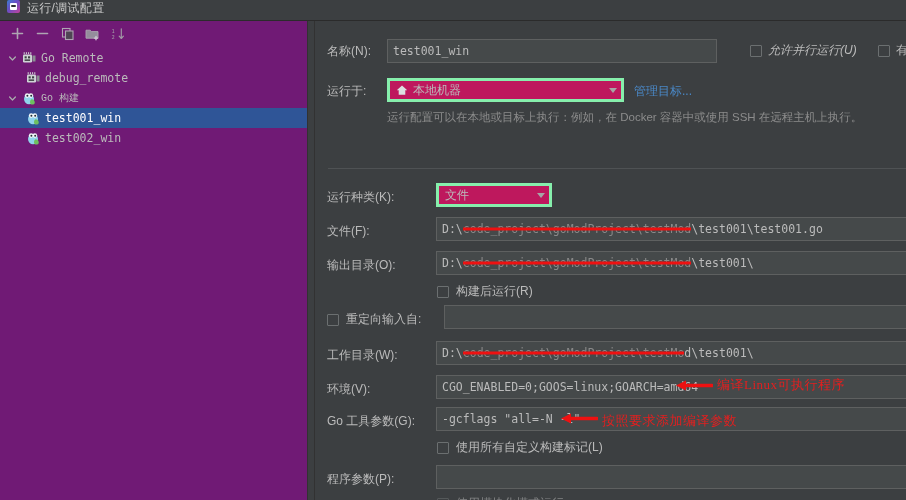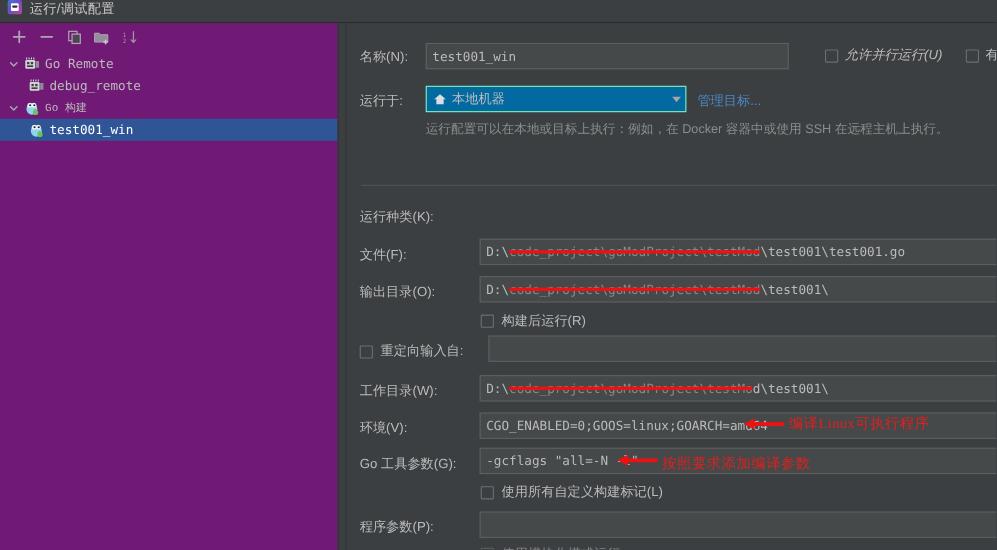--- a/index.html
+++ b/index.html
@@ -101,21 +101,21 @@
     color: #bbbbbb;
     font-family: "DejaVu Sans Mono", "Liberation Mono", monospace;
     font-size: 11.5px;
     display: flex; align-items: center;
     padding: 0 5px;
     white-space: nowrap; overflow: hidden;
   }
   .field.empty { color: transparent; }
 
   .combo {
-    background: #0369a1; border: 1px solid #86efac;
+    background: #be185d; border: 3px solid #86efac;
     height: 24px; display: flex; align-items: center;
     padding: 0 4px 0 6px; color: #bbbbbb; font-size: 12px;
     position: relative;
   }
   .combo .arrow { margin-left: auto; }
   .arrow {
     width: 0; height: 0; border-left: 4.5px solid transparent;
     border-right: 4.5px solid transparent; border-top: 5px solid #a6a6a6;
   }
   .home-ico { margin-right: 5px; display: flex; }
@@ -263,20 +263,33 @@
             <ellipse cx="5.1" cy="4.6" rx="2.2" ry="2.3" fill="#f2f6f8"></ellipse>
             <ellipse cx="8.9" cy="4.6" rx="2.2" ry="2.3" fill="#f2f6f8"></ellipse>
             <circle cx="5.4" cy="4.7" r="1" fill="#24303a"></circle>
             <circle cx="9.2" cy="4.7" r="1" fill="#24303a"></circle>
             <path d="M9.5 8.2c2 .2 3.3 1.6 3.3 3.2 0 1.3-1.1 2.2-2.4 2.2-1.5 0-2.4-1-2.4-2.4 0-1.4 .7-2.6 1.5-3z" fill="#6ec05f"></path>
           </svg>
         </span>
         <span class="tree-label">test001_win</span>
       </div>
 
+      <div class="tree-row indent2">
+        <span class="node-icon">
+          <svg width="15" height="14" viewBox="0 0 15 14">
+            <ellipse cx="7" cy="8" rx="5" ry="5.3" fill="#8fd4ec"></ellipse>
+            <ellipse cx="5.1" cy="4.6" rx="2.2" ry="2.3" fill="#f2f6f8"></ellipse>
+            <ellipse cx="8.9" cy="4.6" rx="2.2" ry="2.3" fill="#f2f6f8"></ellipse>
+            <circle cx="5.4" cy="4.7" r="1" fill="#24303a"></circle>
+            <circle cx="9.2" cy="4.7" r="1" fill="#24303a"></circle>
+            <path d="M9.5 8.2c2 .2 3.3 1.6 3.3 3.2 0 1.3-1.1 2.2-2.4 2.2-1.5 0-2.4-1-2.4-2.4 0-1.4 .7-2.6 1.5-3z" fill="#6ec05f"></path>
+          </svg>
+        </span>
+        <span class="tree-label">test002_win</span>
+      </div>
 
     </div>
   </div>
 
   <div class="splitter"></div>
 
   <div class="right-panel">
 
     <div class="row" style="position:absolute; left:11px; top:22px;">
       <div class="lbl">名称(N):</div>
@@ -302,20 +315,24 @@
       <span>本地机器</span>
       <span class="arrow"></span>
     </div>
     <div class="linkblue" style="position:absolute; left:318px; top:62px;">管理目标...</div>
 
     <div class="hint" style="position:absolute; left:71px; top:89px; white-space:nowrap;">运行配置可以在本地或目标上执行：例如，在 Docker 容器中或使用 SSH 在远程主机上执行。</div>
 
     <div class="tabline" style="position:absolute; left:12px; top:147px; width:578px;"></div>
 
     <div class="lbl" style="position:absolute; left:11px; top:168px;">运行种类(K):</div>
+    <div class="combo" style="position:absolute; left:120px; top:162px; width:116px;">
+      <span>文件</span>
+      <span class="arrow"></span>
+    </div>
 
     <div class="lbl" style="position:absolute; left:11px; top:202px;">文件(F):</div>
     <div class="field" style="position:absolute; left:120px; top:196px; width:480px;">
       <span>D:\</span>
         <span class="strike-wrap"><span class="redacted">code_project\goModProject\testMod</span><span class="strike"></span></span>
         <span>\test001\test001.go</span>
     </div>
 
     <div class="lbl" style="position:absolute; left:11px; top:236px;">输出目录(O):</div>
     <div class="field" style="position:absolute; left:120px; top:230px; width:480px;">

